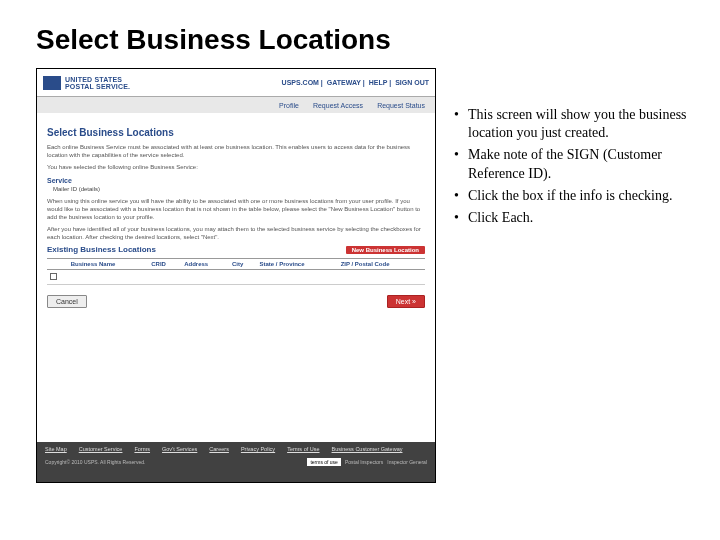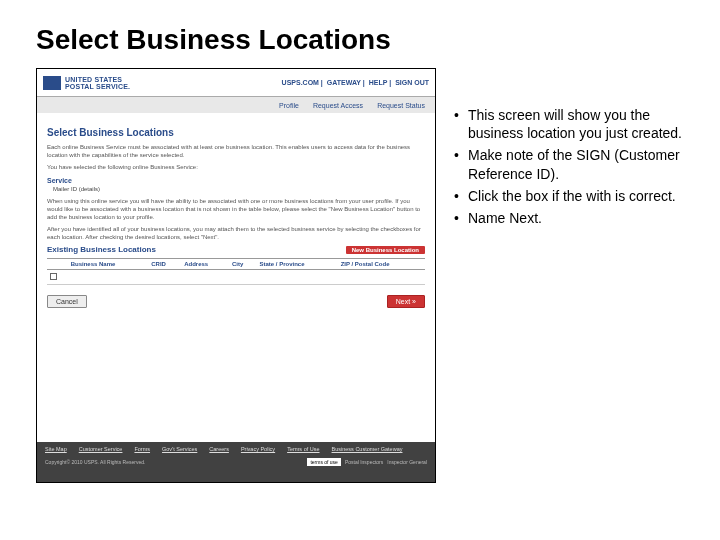--- a/index.html
+++ b/index.html
@@ -2,21 +2,21 @@
 <html><head>
 <meta charset="utf-8">
 <style>
   * { box-sizing: border-box; margin: 0; padding: 0; }
   body { width: 720px; height: 540px; background: #fff; font-family: Arial, sans-serif; position: relative; }
   .slide-title { font-size: 28px; font-weight: bold; color: #000; padding: 24px 0 12px 36px; }
   .content { display: flex; padding: 0 24px 0 36px; gap: 18px; }
   .screenshot { width: 400px; height: 415px; border: 1px solid #000; background: #fff; position: relative; overflow: hidden; }
   .bullets { flex: 1; padding-top: 38px; }
   .bullets ul { list-style: none; }
-  .bullets li { font-size: 14px; color: #000; margin-bottom: 4px; line-height: 1.3; padding-left: 14px; position: relative; }
+  .bullets li { font-size: 14px; color: #000; margin-bottom: 4px; line-height: 1.3; padding-left: 14px; position: relative; font-family: Liberation Serif, serif; }
   .bullets li::before { content: "•"; position: absolute; left: 0; top: 0; }
 
   
   .hdr { height: 28px; background: #fff; display: flex; align-items: center; justify-content: space-between; padding: 0 6px; border-bottom: 1px solid #aaa; }
   .hdr-left { display: flex; align-items: center; gap: 4px; }
   .eagle { width: 18px; height: 14px; background: #2a4c8a; }
   .usps-text { font-size: 7px; color: #2a4c8a; font-weight: bold; letter-spacing: .2px; }
   .hdr-links { font-size: 7px; color: #2a4c8a; font-weight: bold; }
   .hdr-links span { margin-left: 2px; }
   .tabs { height: 16px; background: #e8e8e8; display: flex; justify-content: flex-end; align-items: center; padding-right: 10px; gap: 14px; font-size: 7px; color: #2a4c8a; }
@@ -128,17 +128,17 @@
           <span class="badge">Inspector General</span>
         </div>
       </div>
     </div>
   </div>
 
   <div class="bullets">
     <ul>
       <li>This screen will show you the business location you just created.</li>
       <li>Make note of the SIGN (Customer Reference ID).</li>
-      <li>Click the box if the with is correct.</li>
-      <li>Name Next.</li>
+      <li>Click the box if the info is checking.</li>
+      <li>Click Each.</li>
     </ul>
   </div>
 </div>
 
 </body></html>

